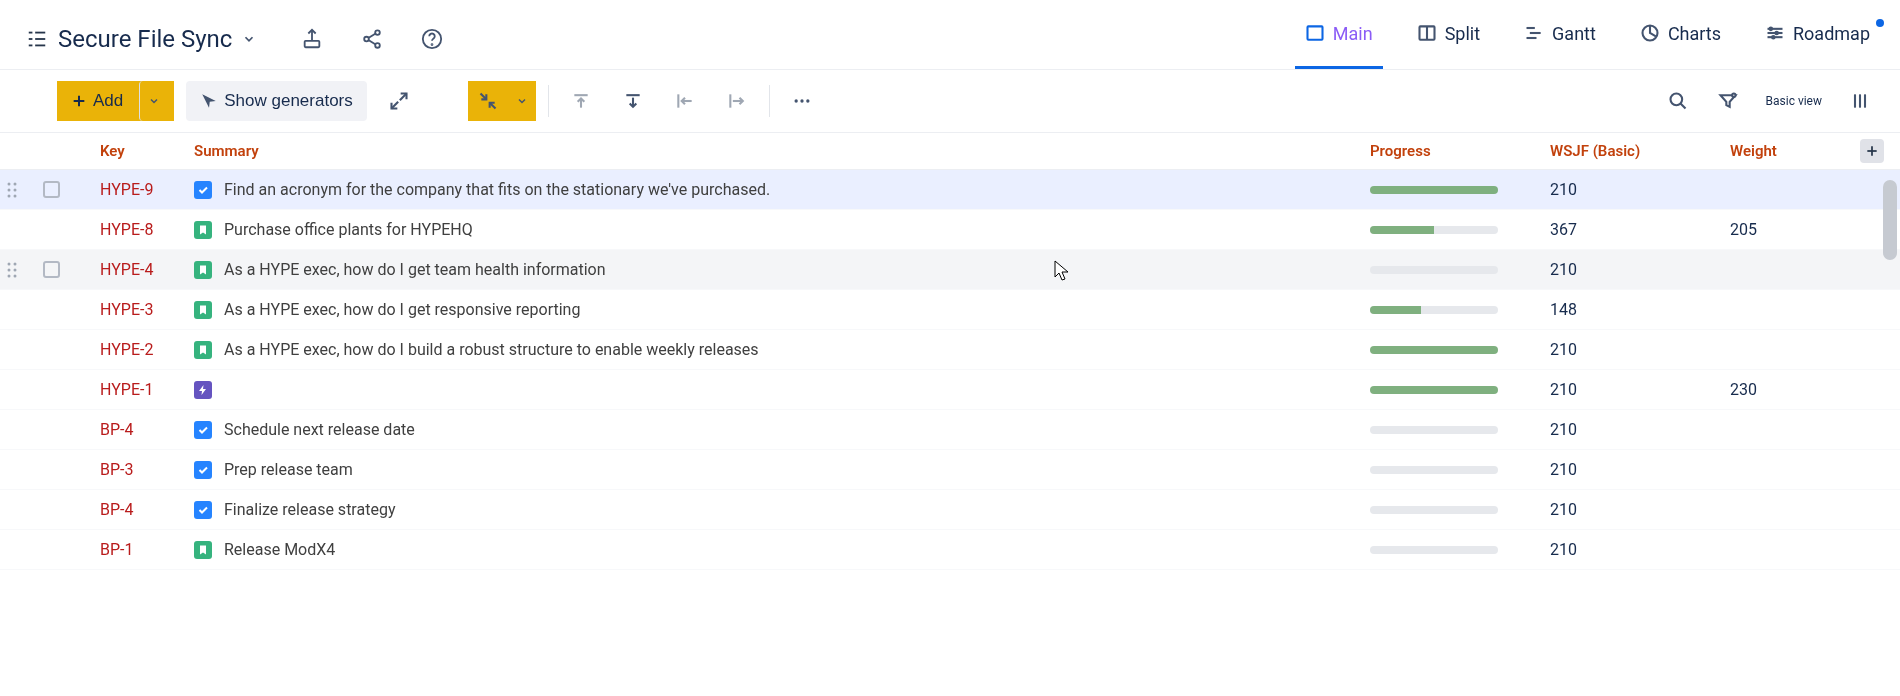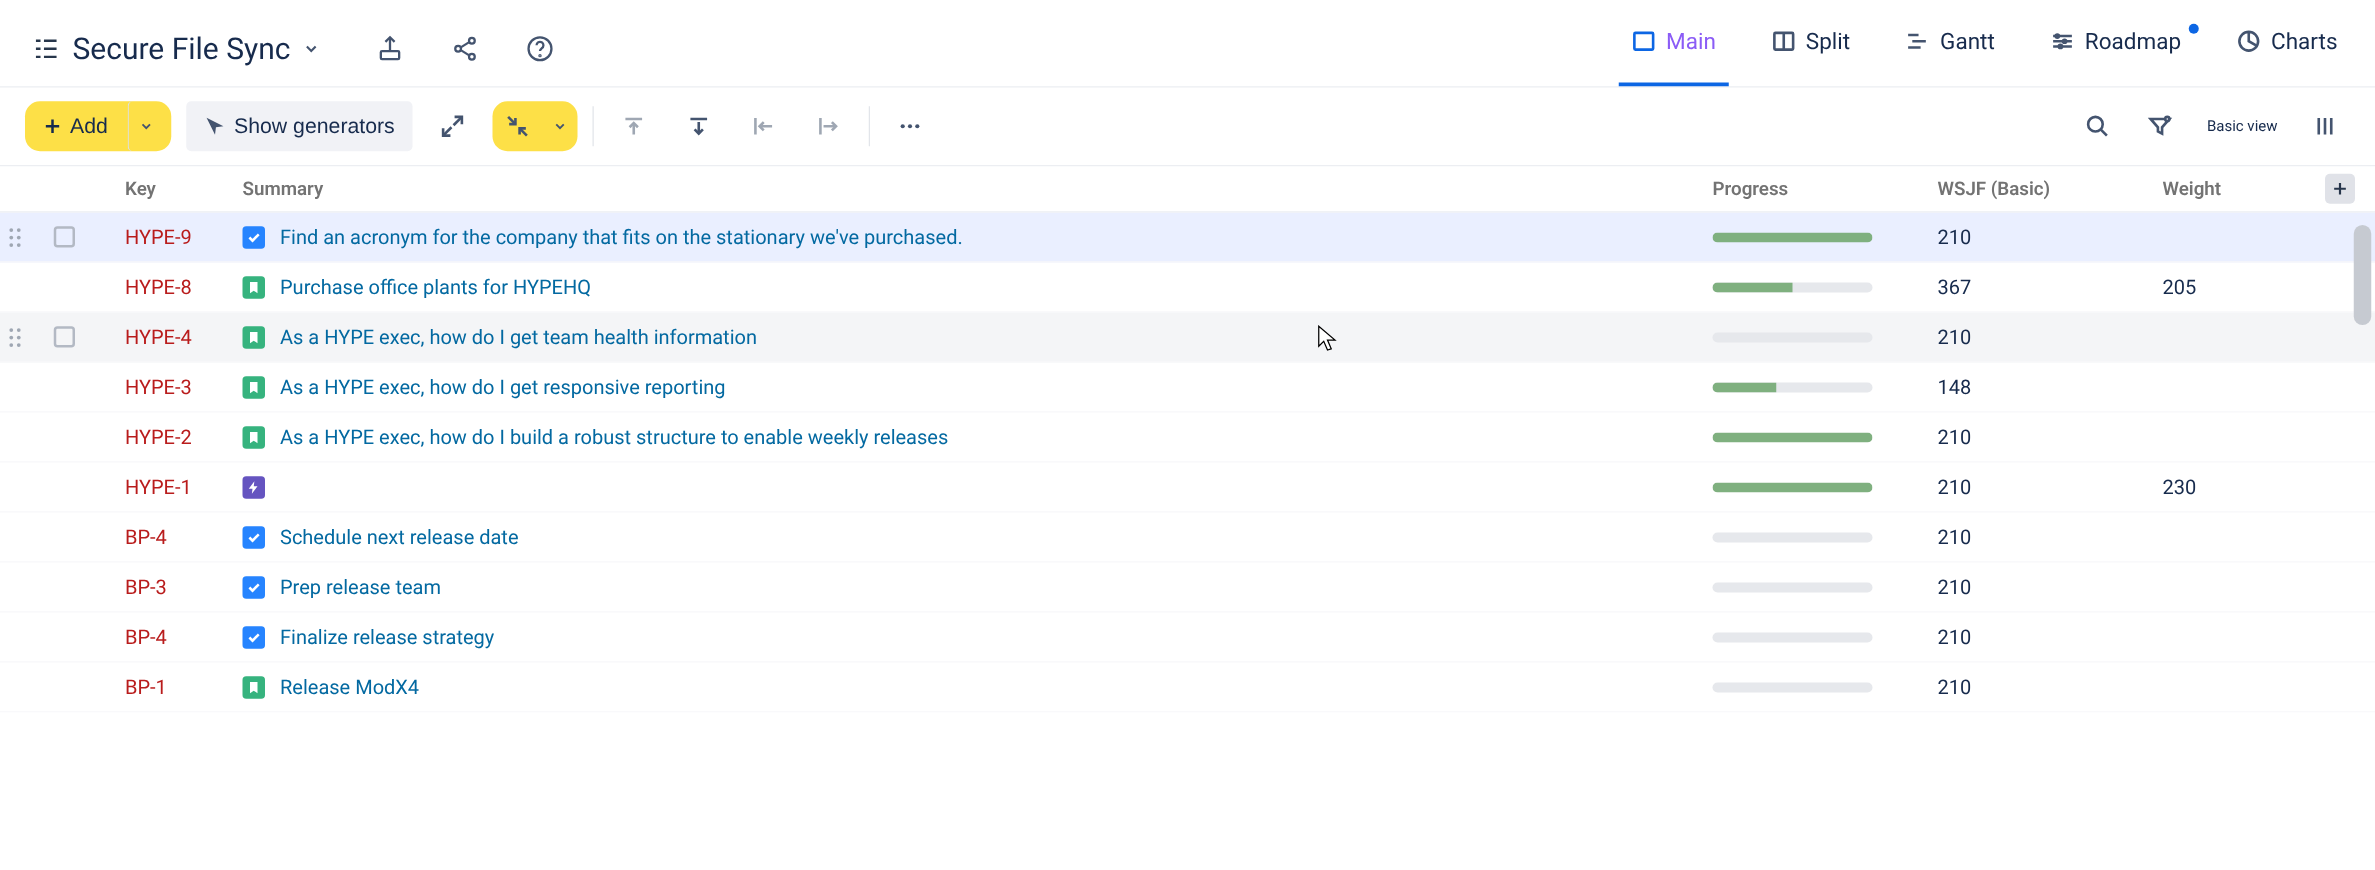--- a/index.html
+++ b/index.html
@@ -65,22 +65,23 @@
     font-size: 17px;
     color: #172b4d;
     cursor: pointer;
   }
   .btn-split-right {
     border-left: 1px solid #dcdfe4;
     padding-left: 8px; margin-left: 2px;
   }
   .btn-group {
     display: inline-flex;
-    background: #fde047;
-    border-radius: 12px;
+    background: #eab308;
+    border-radius: 0;
+    margin-left: 37px;
   }
   .btn-group .btn { background: transparent; }
   .icon-btn {
     width: 40px; height: 40px;
     display: inline-flex; align-items: center; justify-content: center;
     background: transparent;
     border: none;
     border-radius: 4px;
     cursor: pointer;
     color: #44546f;
@@ -90,21 +91,21 @@
   .basic-view-label { font-size: 12px; padding: 0 8px; }
   
   .grid-header {
     display: flex;
     align-items: center;
     border-top: 1px solid #eceef2;
     border-bottom: 1px solid #eceef2;
     padding: 6px 0;
     font-size: 15px;
     font-weight: 600;
-    color: #737373;
+    color: #c2410c;
     position: relative;
   }
   .cell-drag { width: 28px; }
   .cell-cb   { width: 46px; text-align: center; }
   .cell-key  { width: 120px; padding-left: 26px; }
   .cell-sum  { flex: 1; padding-left: 0; }
   .cell-prog { width: 180px; }
   .cell-wsjf { width: 180px; }
   .cell-wt   { width: 130px; }
   .cell-end  { width: 40px; }
@@ -137,21 +138,21 @@
   .row .sum { flex: 1; display: flex; align-items: center; gap: 12px; }
   .issue-icon {
     width: 18px; height: 18px; border-radius: 3px;
     display: inline-flex; align-items: center; justify-content: center;
     flex-shrink: 0;
   }
   .issue-icon.task   { background: #2684ff; }
   .issue-icon.story  { background: #36b37e; }
   .issue-icon.epic   { background: #6554c0; }
   .issue-icon svg { width: 12px; height: 12px; }
-  .summary-link { color: #0369a1; cursor: pointer; }
+  .summary-link { color: #404040; cursor: pointer; }
   .prog-bar {
     width: 128px; height: 8px; background: #e6e8ec; border-radius: 4px;
     overflow: hidden;
   }
   .prog-bar .fill { height: 100%; background: #7fb07f; }
   .wsjf, .wt { color: #172b4d; }
   
   .scrollbar {
     width: 14px; position: absolute;
     right: 3px; top: 180px; bottom: 6px;
@@ -235,38 +236,38 @@
       <span>Split</span>
     </div>
     <div class="view-tab">
       <svg width="20" height="20" viewBox="0 0 24 24" fill="none" stroke="#44546f" stroke-width="2.5">
           <line x1="3" y1="6" x2="13" y2="6"></line>
           <line x1="7" y1="12" x2="20" y2="12"></line>
           <line x1="3" y1="18" x2="15" y2="18"></line>
         </svg>
       <span>Gantt</span>
     </div>
+    <div class="view-tab">
+      <svg width="20" height="20" viewBox="0 0 24 24" fill="none" stroke="#44546f" stroke-width="2.5">
+          <circle cx="12" cy="12" r="9"></circle>
+          <path d="M12 3v9l7 4"></path>
+        </svg>
+      <span>Charts</span>
+    </div>
     <div class="view-tab has-dot">
       <svg width="20" height="20" viewBox="0 0 24 24" fill="none" stroke="#44546f" stroke-width="2.5">
           <line x1="3" y1="7" x2="21" y2="7"></line>
           <line x1="3" y1="12" x2="21" y2="12"></line>
           <line x1="3" y1="17" x2="21" y2="17"></line>
           <circle cx="7" cy="7" r="1.5" fill="#44546f"></circle>
           <circle cx="14" cy="12" r="1.5" fill="#44546f"></circle>
           <circle cx="10" cy="17" r="1.5" fill="#44546f"></circle>
         </svg>
       <span>Roadmap</span>
       <span class="dot"></span>
-    </div>
-    <div class="view-tab">
-      <svg width="20" height="20" viewBox="0 0 24 24" fill="none" stroke="#44546f" stroke-width="2.5">
-          <circle cx="12" cy="12" r="9"></circle>
-          <path d="M12 3v9l7 4"></path>
-        </svg>
-      <span>Charts</span>
     </div>
   </div>
 </div>
 
 <div class="toolbar">
   <div class="btn-group">
     <button class="btn">
       <svg width="16" height="16" viewBox="0 0 24 24" fill="none" stroke="#172b4d" stroke-width="3">
           <line x1="12" y1="4" x2="12" y2="20"></line>
           <line x1="4" y1="12" x2="20" y2="12"></line>

